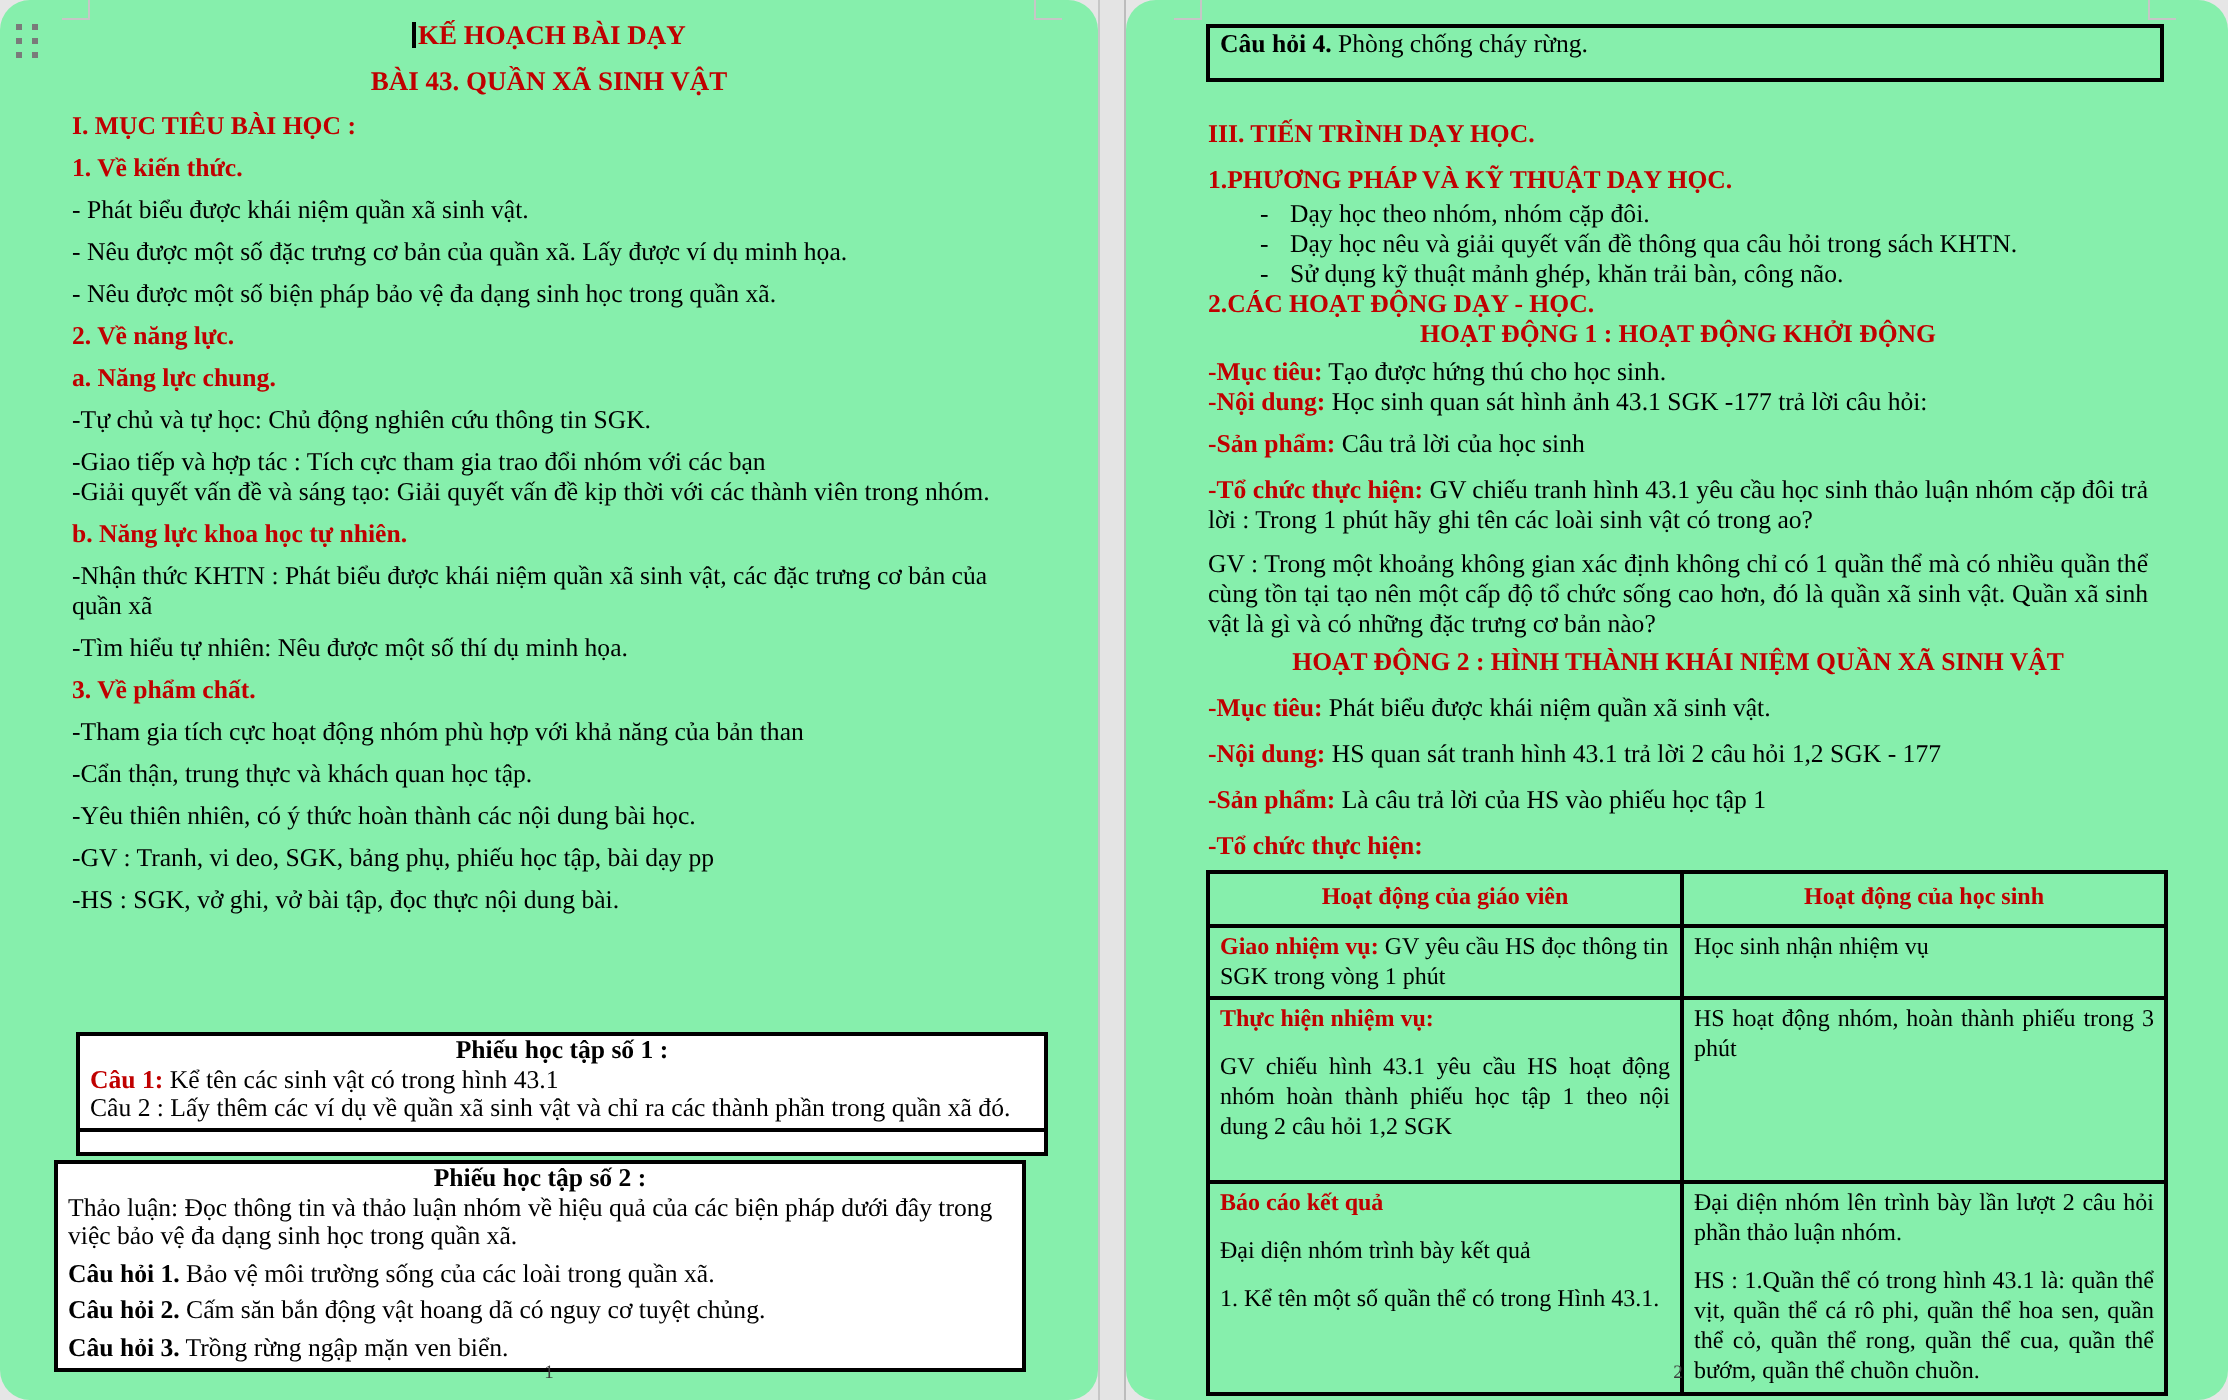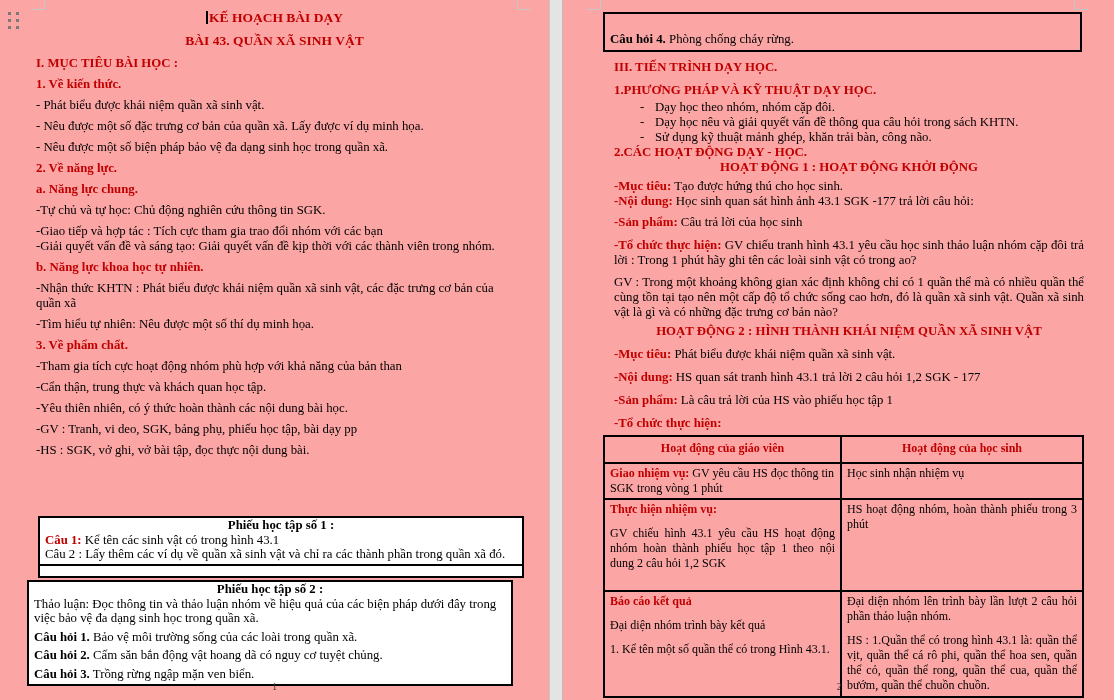--- a/index.html
+++ b/index.html
@@ -5,21 +5,21 @@
   * { margin:0; padding:0; box-sizing:border-box; }
   html,body { width:1114px; height:700px; overflow:hidden; }
   body {
     position:relative;
     background:#e6e6e6;
     font-family:"Liberation Serif","DejaVu Serif",serif;
     color:#000;
     font-size:12.8px;
     line-height:15px;
   }
-  .page { position:absolute; top:0; height:700px; background:#fca5a5; }
+  .page { position:absolute; top:0; height:700px; background:#86efac;border-radius:15px; }
   #page1 { left:0; width:549px; }
   #page2 { left:563px; width:551px; }
   .gutter {
     position:absolute; top:0; left:549px; width:14px; height:700px;
     background:#e4e4e4;
     border-left:1px solid #c7c7c7; border-right:1px solid #bcbcbc;
   }
   .cm { position:absolute; background:#c6c6c6; }
   
   .p1v1{left:44px;top:0;width:1px;height:9px}
@@ -58,23 +58,23 @@
   .ttl { text-align:center; font-weight:bold; }
   .t2 .q { margin-top:4px; }
 
   .pagenum { position:absolute; bottom:5px; font-size:9.5px; color:#3a3a3a; text-align:center; }
   #page1 .pagenum { left:36px; width:477px; }
   #page2 .pagenum { left:41px; width:470px; }
 
   
   .qbox {
     position:absolute; left:40px; top:12px; width:479px; height:29px;
-    border:2px solid #000; padding:18px 5px;
-  }
-  .content2 { position:absolute; left:41px; top:60px; width:470px;margin-left:10px; }
+    border:2px solid #000; padding:1px 5px;
+  }
+  .content2 { position:absolute; left:41px; top:60px; width:470px; }
   .content2 p { margin:0 0 8px 0; }
   .content2 p.h { color:#c00000; font-weight:bold; }
   .content2 p.center { text-align:center; }
   .content2 p.jst { text-align:justify; }
   .content2 p.mb0 { margin-bottom:0; }
   .content2 p.mb2 { margin-bottom:2px; }
   .content2 p.mb4 { margin-bottom:4px; }
   .content2 p.mb6 { margin-bottom:6px; }
   .content2 p.mb7 { margin-bottom:7px; }
   .bullet { display:flex; padding-left:26px; margin-bottom:0 !important; }

